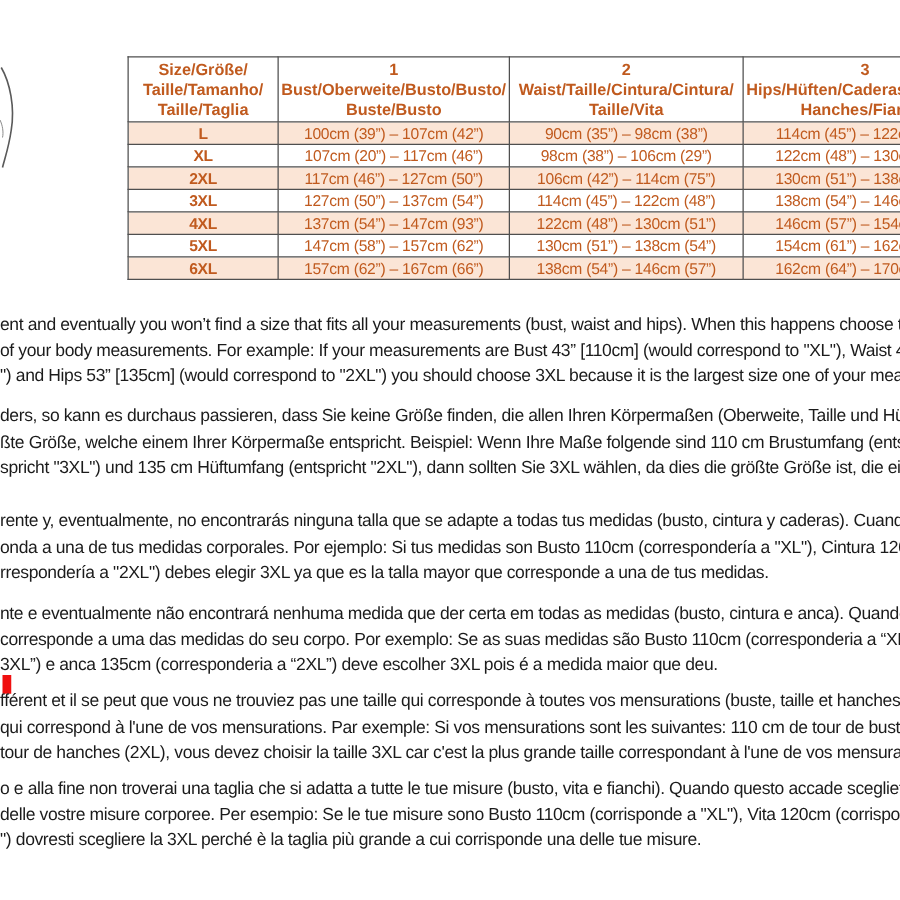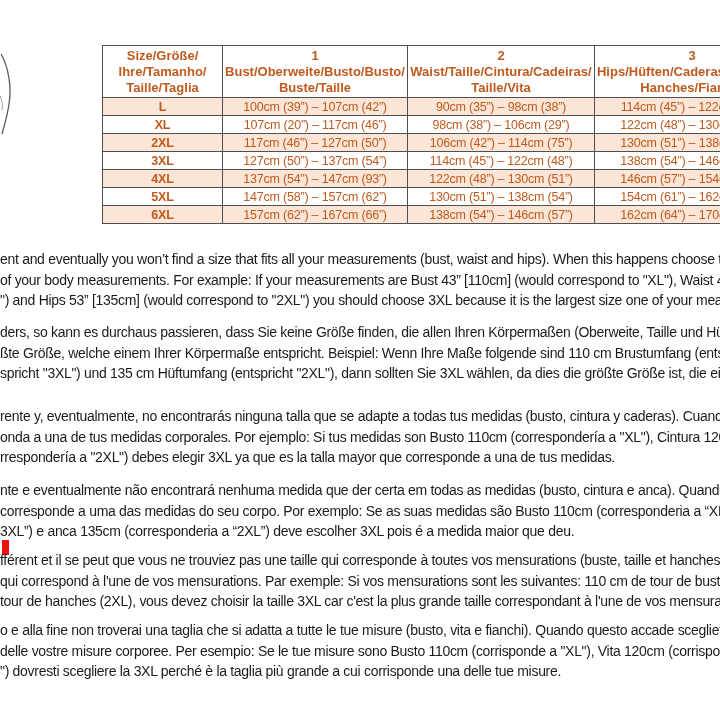--- a/index.html
+++ b/index.html
@@ -79,31 +79,31 @@
   <colgroup>
     <col style="width:120px">
       <col style="width:185px">
       <col style="width:187px">
       <col style="width:195px">
   </colgroup>
   <thead>
     <tr>
       <th>
         <div class="hline">Size/Größe/</div>
-        <div class="hline">Ihre/Tamanho/</div>
+        <div class="hline">Taille/Tamanho/</div>
         <div class="hline">Taille/Taglia</div>
       </th>
       <th>
         <div class="hline">1</div>
         <div class="hline">Bust/Oberweite/Busto/Busto/</div>
-        <div class="hline">Buste/Taille</div>
+        <div class="hline">Buste/Busto</div>
       </th>
       <th>
         <div class="hline">2</div>
-        <div class="hline">Waist/Taille/Cintura/Cadeiras/</div>
+        <div class="hline">Waist/Taille/Cintura/Cintura/</div>
         <div class="hline">Taille/Vita</div>
       </th>
       <th>
         <div class="hline">3</div>
         <div class="hline">Hips/Hüften/Caderas/Cadeiras/</div>
         <div class="hline">Hanches/Fianchi</div>
       </th>
     </tr>
   </thead>
   <tbody>

